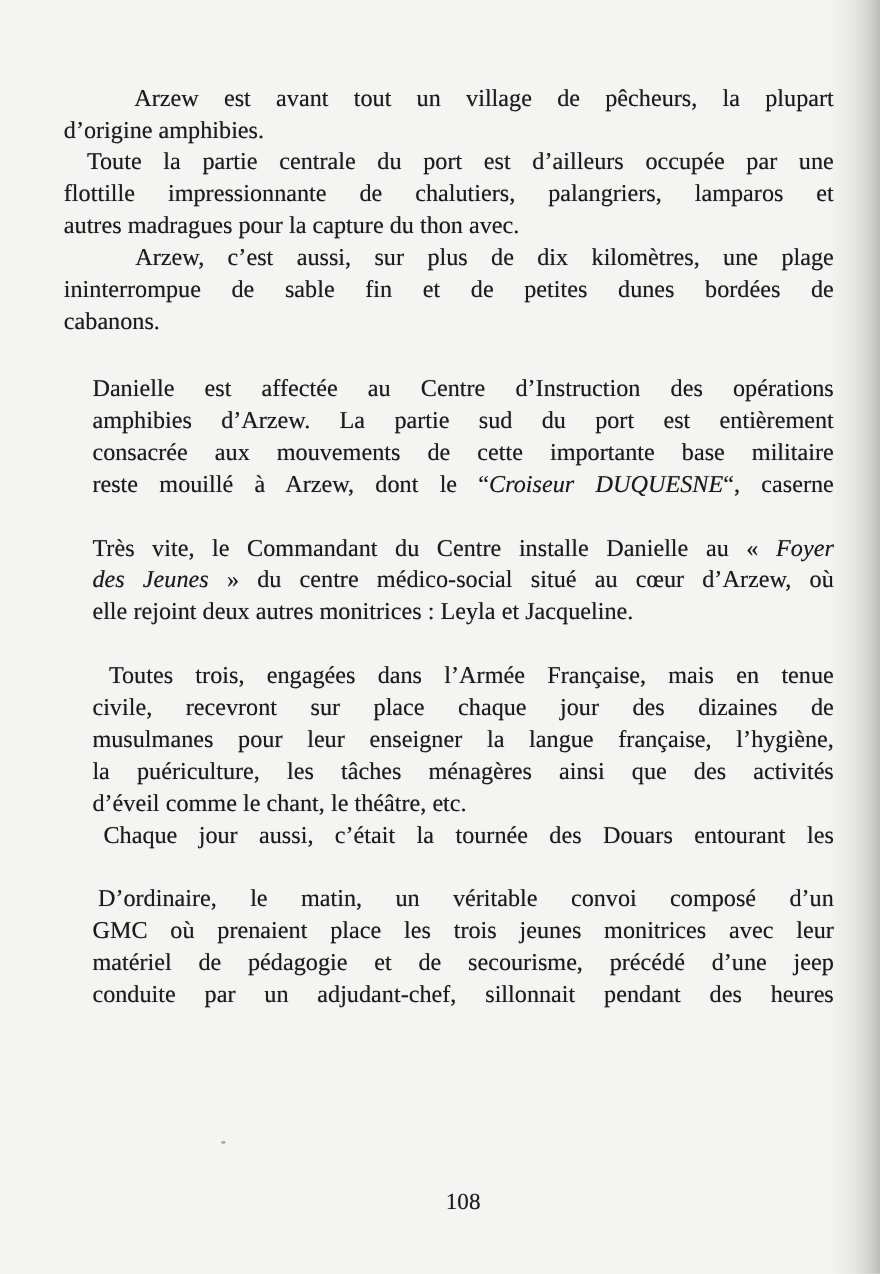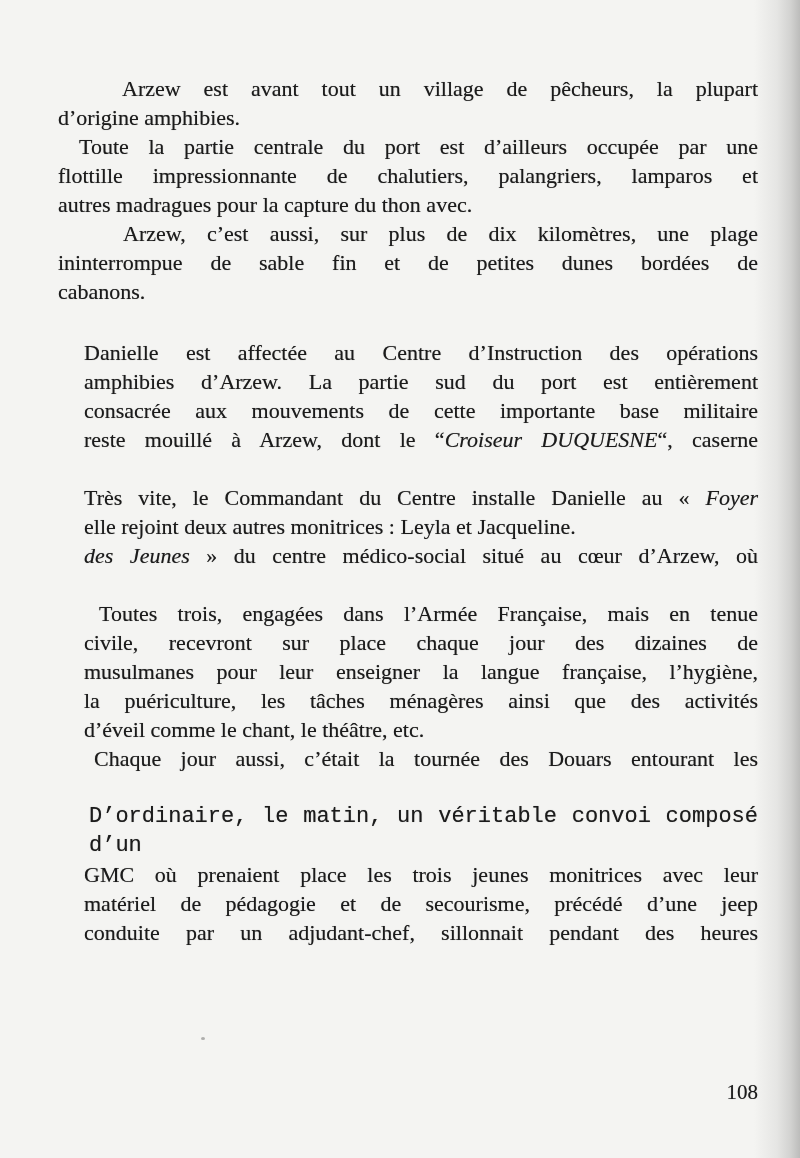--- a/index.html
+++ b/index.html
@@ -20,32 +20,32 @@
   .line {
     display: block;
     font-size: 22px;
     line-height: 29px;
     text-align: justify;
     text-align-last: justify;
     text-shadow: 0 0 0.7px rgba(25,25,25,0.55);
     white-space: normal;
   }
   .line.last { text-align-last: left; }
-  .i5  { padding-left: 5px; font-family: Liberation Mono, monospace; }
+  .i5  { padding-left: 5px; }
   .i10 { padding-left: 10px; }
   .i15 { padding-left: 15px; }
   .i21 { padding-left: 21px; }
   .i64 { padding-left: 64px; }
   .i65 { padding-left: 65px; }
   .it { font-style: italic; }
   .pagenum {
     position: absolute;
     left: 84px; top: 1080px; width: 674px;
     font-size: 21px;
-    text-align: right;
+    text-align: center;
     text-shadow: 0 0 0.7px rgba(25,25,25,0.5);
   }
   .edge-shadow {
     position: absolute;
     top: 0; right: 0; width: 46px; height: 1158px;
     background: linear-gradient(to right,
       rgba(100,100,100,0) 0%,
       rgba(100,100,100,0.10) 50%,
       rgba(88,88,88,0.22) 80%,
       rgba(80,80,80,0.34) 100%);
@@ -88,22 +88,22 @@
 
     <p>
       <span class="line">Danielle est affectée au Centre d’Instruction des opérations</span>
       <span class="line">amphibies d’Arzew. La partie sud du port est entièrement</span>
       <span class="line">consacrée aux mouvements de cette importante base militaire</span>
       <span class="line"><span>reste mouillé à Arzew, dont le “</span><span class="it">Croiseur DUQUESNE</span><span>“, caserne</span></span>
     </p>
 
     <p class="gap">
       <span class="line"><span>Très vite, le Commandant du Centre installe Danielle au « </span><span class="it">Foyer</span></span>
+      <span class="line"><span class="it">des Jeunes</span><span> » du centre médico-social situé au cœur d’Arzew, où</span></span>
       <span class="line last">elle rejoint deux autres monitrices : Leyla et Jacqueline.</span>
-      <span class="line"><span class="it">des Jeunes</span><span> » du centre médico-social situé au cœur d’Arzew, où</span></span>
     </p>
 
     <p class="gap">
       <span class="line i15">Toutes trois, engagées dans l’Armée Française, mais en tenue</span>
       <span class="line">civile, recevront sur place chaque jour des dizaines de</span>
       <span class="line">musulmanes pour leur enseigner la langue française, l’hygiène,</span>
       <span class="line">la puériculture, les tâches ménagères ainsi que des activités</span>
       <span class="line last">d’éveil comme le chant, le théâtre, etc.</span>
     </p>
 

